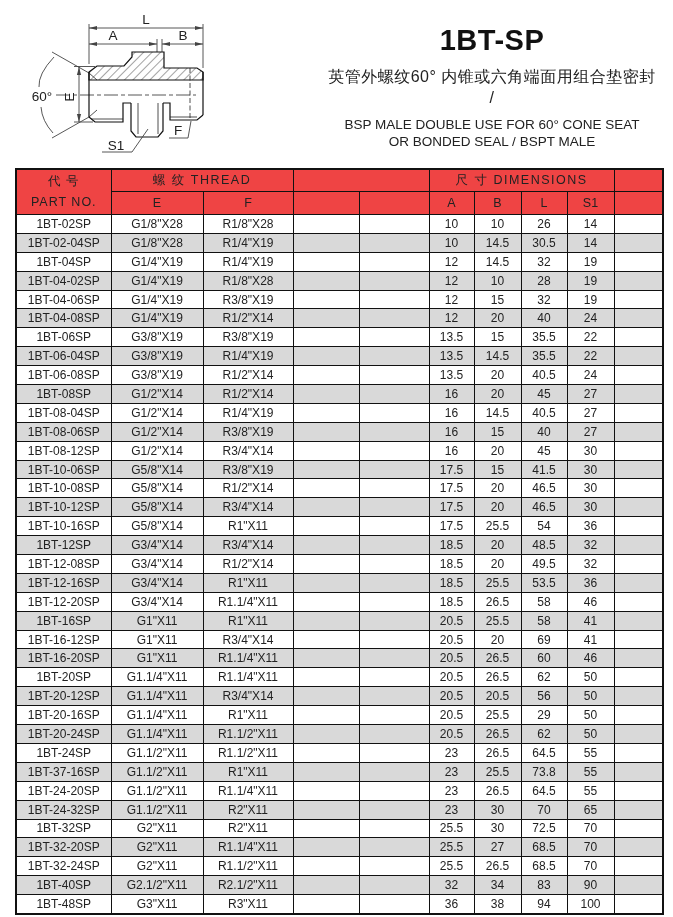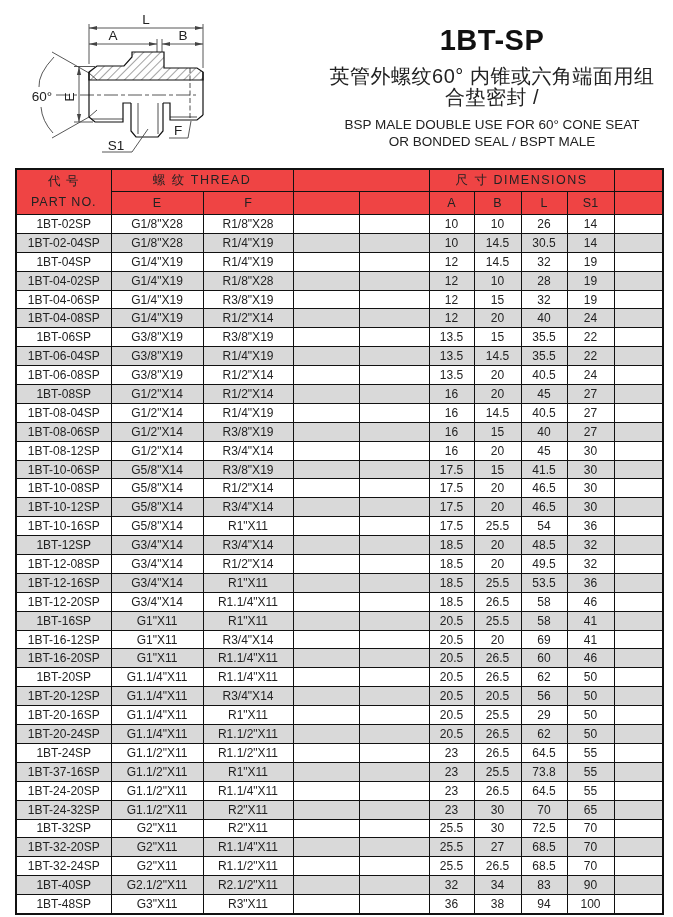--- a/index.html
+++ b/index.html
@@ -9,21 +9,21 @@
     -webkit-font-smoothing:antialiased;
   }
   .page{position:absolute;inset:0;overflow:hidden;}
 
   
   .drawing{position:absolute;left:0;top:0;width:230px;height:162px;}
 
   
   .title-block{position:absolute;left:316px;top:24px;width:352px;text-align:center;}
   .model{font-size:29px;font-weight:bold;letter-spacing:.5px;margin:0 0 9px 0;color:#111;}
-  .sub-zh{font-size:20px;line-height:21px;margin:8px;letter-spacing:.5px;color:#222;}
+  .sub-zh{font-size:16px;line-height:21px;margin:8px;letter-spacing:.5px;color:#222;}
   .sub-en{font-size:13.5px;line-height:17px;margin:5px 0 0 0;color:#222;}
 
   
   table.spec{
     position:absolute;left:15px;top:168px;width:647px;
     border-collapse:collapse;table-layout:fixed;
     border:2px solid #111;
   }
   table.spec th,table.spec td{
     border:1px solid #111;padding:0;text-align:center;vertical-align:middle;

